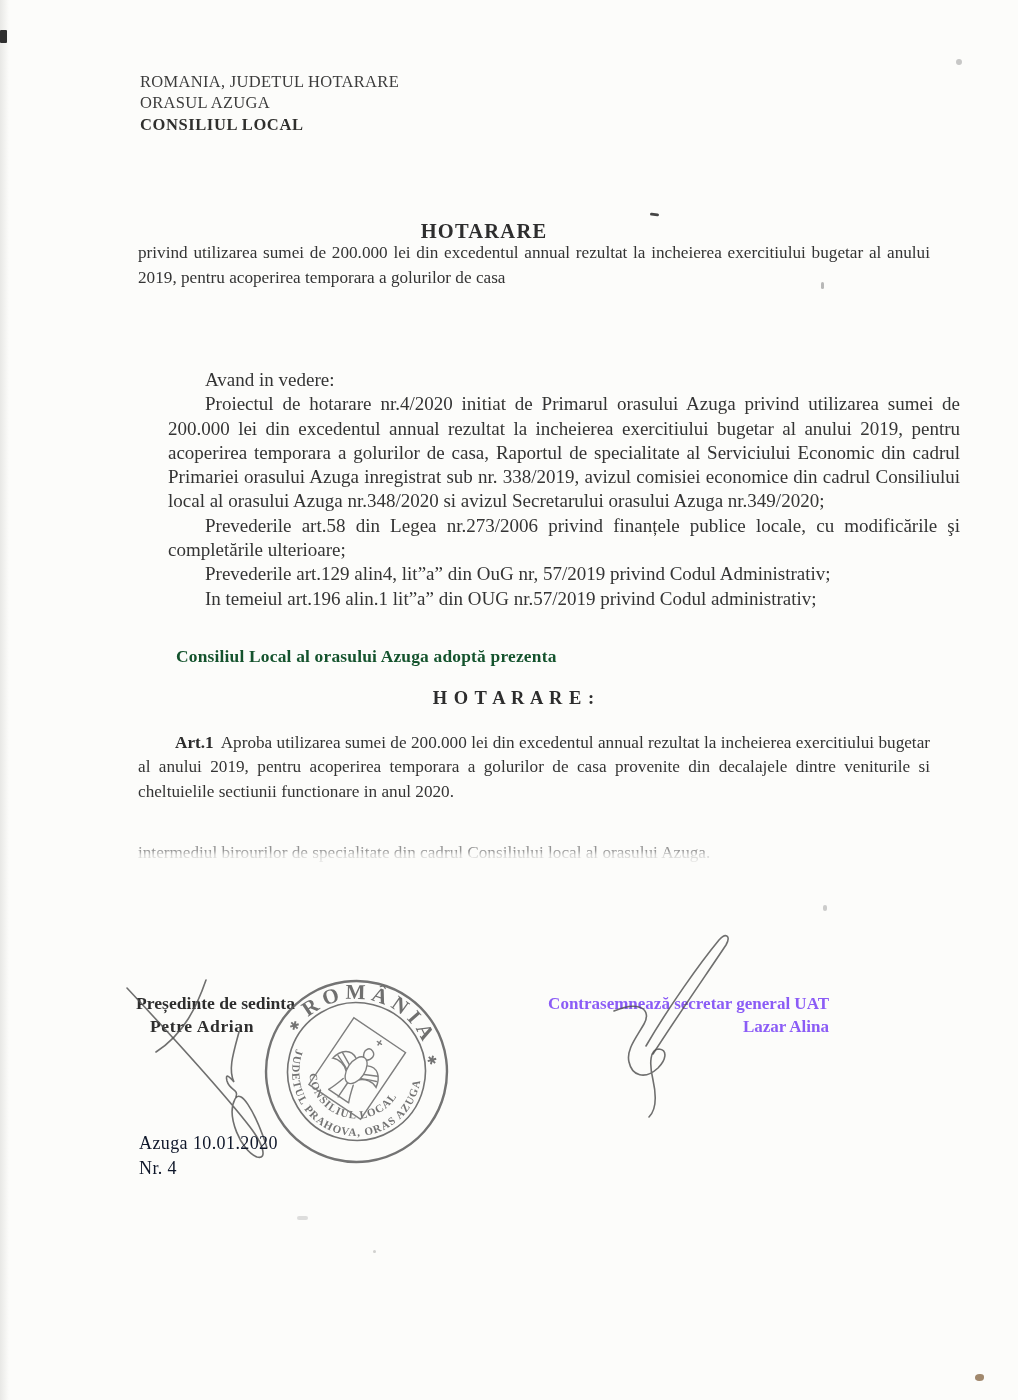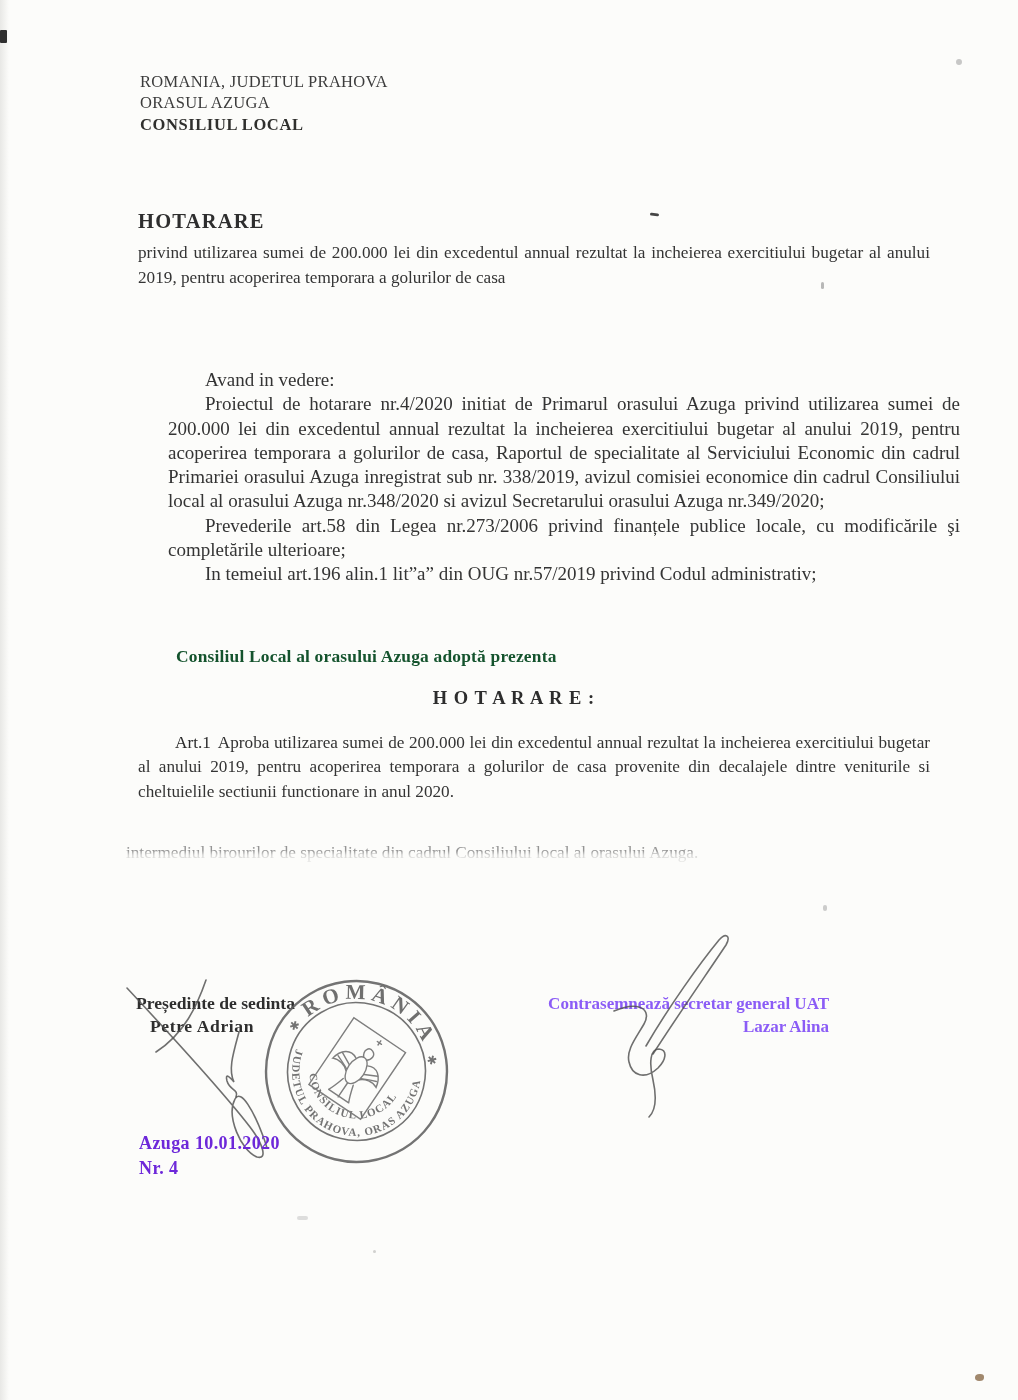--- a/index.html
+++ b/index.html
@@ -9,56 +9,56 @@
     font-family:"Liberation Serif", serif;
     color:#343434; overflow:hidden;
   }
   .edge-shadow { position:absolute; left:0; top:0; width:9px; height:100%;
     background:linear-gradient(to right, rgba(110,110,105,.14), rgba(110,110,105,0)); }
 
   .letterhead { position:absolute; left:140px; top:71px; font-size:16.5px;
     line-height:21.4px; letter-spacing:.3px; color:#3c3c3c; }
   .letterhead .l3 { font-weight:bold; color:#2f2f2d; letter-spacing:.6px; }
 
-  .title-block { position:absolute; left:138px; top:210px; width:692px; }
+  .title-block { position:absolute; left:138px; top:220px; width:692px; text-align:center; }
   .title-block h1 { margin:0; font-size:20.5px; font-weight:bold; letter-spacing:1.2px; color:#2e2e2e; }
 
   .subtitle { position:absolute; left:138px; top:240px; width:792px; margin:0;
     font-size:17.2px; line-height:25.4px; text-align:justify; }
 
   .preamble { position:absolute; left:138px; top:368px; width:792px;
     font-size:19px; line-height:24.3px;margin-left:30px; }
   .preamble p { margin:0; text-indent:37px; }
   .preamble p.just { text-align:justify; }
 
   .adoption { position:absolute; left:176px; top:646px; margin:0;
     font-size:17.4px; font-weight:bold; color:#14532d; letter-spacing:.2px; }
 
   .decision { position:absolute; left:140px; top:688px; width:748px; margin:0;
     text-align:center; font-size:18.5px; font-weight:bold; letter-spacing:1px; color:#2d2d2d; }
 
   .article { position:absolute; left:138px; width:792px; margin:0;
     font-size:17.2px; line-height:24.3px; text-indent:37px; }
   #art1 { top:731px; text-align:justify; }
   #art2 { top:819px; }
-  .article .label { font-weight:normal; color:#2c2c2c; margin-right:7px; }
+  .article .label { font-weight:bold; color:#2c2c2c; margin-right:7px; }
   #art2 .label { margin-right:13px; }
-  .art2-l2 { position:absolute; left:126px; top:843px; width:792px; margin:0;
+  .art2-l2 { position:absolute; left:138px; top:843px; width:792px; margin:0;
     font-size:17.2px; color:#8f8f8f;
     -webkit-mask-image:linear-gradient(to bottom, rgba(0,0,0,.95) 38%, rgba(0,0,0,.35) 60%, rgba(0,0,0,.14) 100%);
     mask-image:linear-gradient(to bottom, rgba(0,0,0,.95) 38%, rgba(0,0,0,.35) 60%, rgba(0,0,0,.14) 100%); }
 
   .sig-left { position:absolute; left:136px; top:992px; font-size:17.6px;
     font-weight:bold; color:#2e2e2e; line-height:23px; }
   .sig-left .name { padding-left:14px; letter-spacing:.6px; }
   .sig-right { position:absolute; left:523px; top:992px; width:306px; text-align:right;
     font-size:17px; font-weight:bold; color:#8b5cf6; line-height:23px; }
 
   .footer { position:absolute; left:139px; top:1131px; font-size:18px;
-    font-weight:bold; color:#6d28d9; line-height:25px; letter-spacing:.4px; }
+    font-weight:normal; color:#0f172a; line-height:25px; letter-spacing:.4px; }
 
   .stamp { position:absolute; left:261px; top:976px; width:191px; height:191px; opacity:.86; }
   .st-ring { fill:none; stroke:#5d5d5d; }
   .st-big  { font-family:"Liberation Serif",serif; font-weight:bold; font-size:21px;
              letter-spacing:5px; fill:#585858; }
   .st-small{ font-family:"Liberation Serif",serif; font-weight:bold; font-size:11px;
              letter-spacing:1.1px; fill:#5d5d5d; }
   .st-star { font-size:12px; fill:#5d5d5d; }
   .st-line { fill:none; stroke:#6a6a6a; stroke-width:1.4; stroke-linecap:round; }
 
@@ -68,35 +68,36 @@
   .spec { position:absolute; }
 </style>
 </head>
 <body>
 
 <div class="page">
 
   <div class="edge-shadow"></div>
 
   <header class="letterhead">
-    <div>ROMANIA, JUDETUL PRAHOVA</div>
+    <div>ROMANIA, JUDETUL HOTARARE</div>
     <div>ORASUL  AZUGA</div>
     <div class="l3">CONSILIUL LOCAL</div>
   </header>
 
   <div class="title-block">
     <h1>HOTARARE</h1>
   </div>
 
   <p class="subtitle">privind utilizarea sumei de 200.000 lei din excedentul annual rezultat la incheierea exercitiului bugetar al anului 2019, pentru acoperirea temporara a golurilor de casa</p>
 
   <section class="preamble">
     <p>Avand in vedere:</p>
     <p class="just">Proiectul de hotarare nr.4/2020 initiat de Primarul orasului Azuga privind utilizarea sumei de 200.000 lei din excedentul annual rezultat la incheierea exercitiului bugetar al anului 2019, pentru acoperirea temporara a golurilor de casa, Raportul de specialitate al Serviciului Economic din cadrul Primariei orasului Azuga inregistrat sub nr. 338/2019, avizul comisiei economice din cadrul Consiliului local al orasului Azuga nr.348/2020 si avizul Secretarului orasului Azuga nr.349/2020;</p>
     <p class="just">Prevederile art.58 din Legea nr.273/2006 privind finanțele publice locale, cu modificările şi completările ulterioare;</p>
+    <p>Prevederile art.129 alin4, lit”a” din OuG nr, 57/2019 privind Codul Administrativ;</p>
     <p>In temeiul art.196 alin.1 lit”a” din OUG nr.57/2019 privind Codul administrativ;</p>
   </section>
 
   <p class="adoption">Consiliul Local al orasului Azuga adoptă prezenta</p>
 
   <h2 class="decision">H O T A R A R E :</h2>
 
   <p class="article" id="art1">
     <span class="label">Art.1</span><span>Aproba utilizarea sumei de 200.000 lei din excedentul annual rezultat la incheierea exercitiului bugetar al anului 2019, pentru acoperirea temporara a golurilor de casa provenite din decalajele dintre veniturile si cheltuielile sectiunii functionare in anul 2020.</span>
   </p>

